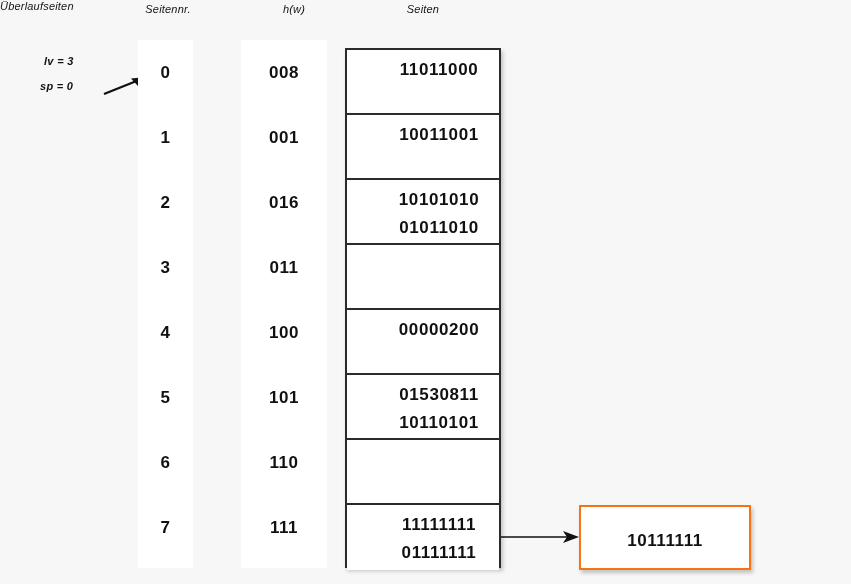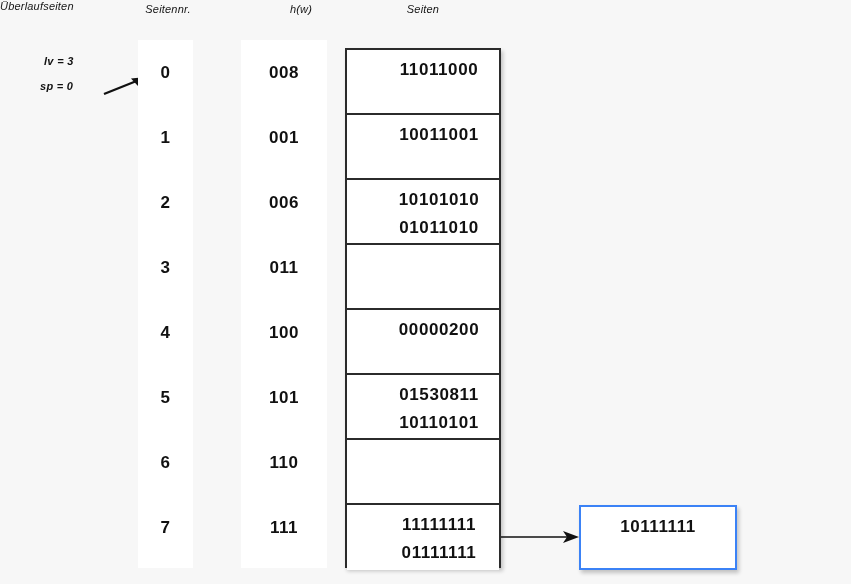--- a/index.html
+++ b/index.html
@@ -25,21 +25,21 @@
     position: absolute;
     font-style: italic;
     font-size: 11px;
     font-weight: 500;
     color: #141414;
     white-space: nowrap;
     text-align: center;
     letter-spacing: 0.2px;
   }
   #hdr-seitennr { left: 108px; top: 3px; width: 120px; }
-  #hdr-hw       { left: 241px; top: 3px; width: 120px; }
+  #hdr-hw       { left: 234px; top: 3px; width: 120px; }
   #hdr-seiten   { left: 363px; top: 3px; width: 120px; }
 
   
   .annot {
     position: absolute;
     font-style: italic;
     font-size: 11px;
     font-weight: 600;
     color: #111111;
     white-space: nowrap;
@@ -111,27 +111,27 @@
     line-height: 28px;
     color: #111111;
     white-space: nowrap;
   }
 
   
   #overflow-box {
     position: absolute;
     left: 579px;
     top: 505px;
-    width: 158px;
+    width: 172px;
     height: 65px;
-    border: 2px solid #3b82f6;
+    border: 2px solid #f97316;
     box-sizing: border-box;
     background: #ffffff;
     box-shadow: 2px 3px 4px rgba(0,0,0,0.22);
-    padding-top: 6px;
+    padding-top: 20px;
   }
   #overflow-box .seiten-line { letter-spacing: 0.6px; }
 
   
   #connector-arrow {
     position: absolute;
     left: 499px;
     top: 524px;
     width: 84px;
     height: 26px;
@@ -164,21 +164,21 @@
       <div class="band-cell nr" style="top: 170px;">2</div>
       <div class="band-cell nr" style="top: 235px;">3</div>
       <div class="band-cell nr" style="top: 300px;">4</div>
       <div class="band-cell nr" style="top: 365px;">5</div>
       <div class="band-cell nr" style="top: 430px;">6</div>
       <div class="band-cell nr" style="top: 495px;">7</div>
     </div>
   <div id="hw-cells">
       <div class="band-cell hw" style="top: 40px;">008</div>
       <div class="band-cell hw" style="top: 105px;">001</div>
-      <div class="band-cell hw" style="top: 170px;">006</div>
+      <div class="band-cell hw" style="top: 170px;">016</div>
       <div class="band-cell hw" style="top: 235px;">011</div>
       <div class="band-cell hw" style="top: 300px;">100</div>
       <div class="band-cell hw" style="top: 365px;">101</div>
       <div class="band-cell hw" style="top: 430px;">110</div>
       <div class="band-cell hw" style="top: 495px;">111</div>
     </div>
 
   <div id="seiten-table">
       <div class="seiten-row">
         <span class="seiten-line">11011000</span>

